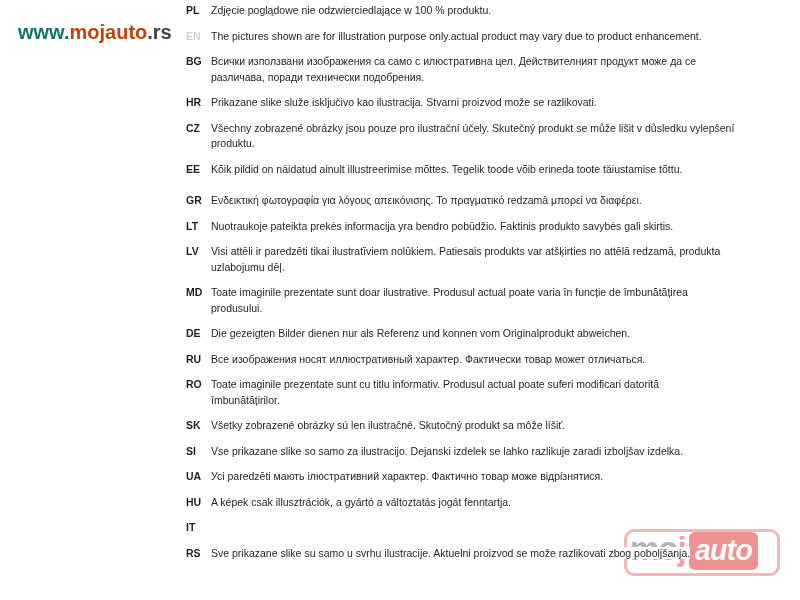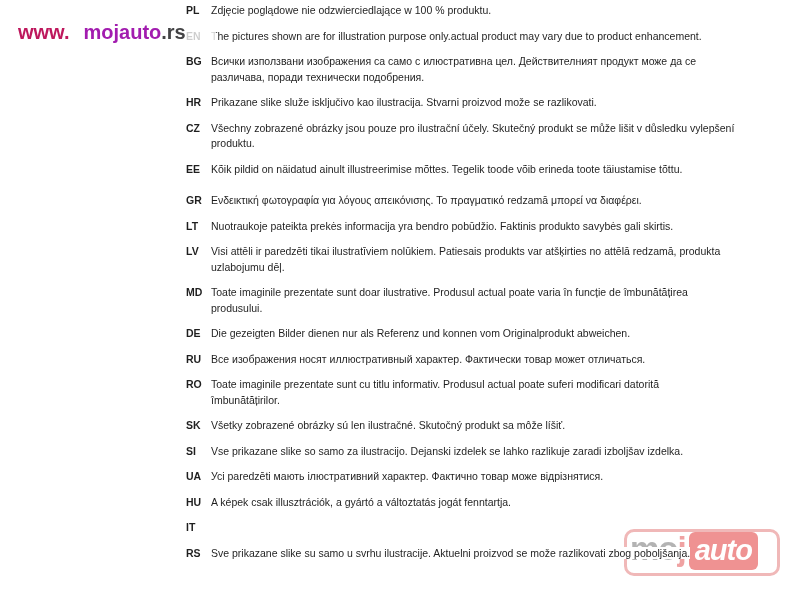--- a/index.html
+++ b/index.html
@@ -39,22 +39,22 @@
     position: absolute;
     left: 14px;
     top: 16px;
     z-index: 2;
     padding: 5px 30px 7px 4px;
     background: rgba(255, 255, 255, 0.78);
     font-weight: bold;
     font-size: 20px;
     white-space: nowrap;
   }
-  .wm-prefix { color: #be185d; }
-  .wm-brand  { color: #a21caf; margin-left: 14px; }
+  .wm-prefix { color: #0f766e; }
+  .wm-brand  { color: #c2410c; }
   .wm-suffix { color: #434345; }
 
   
   .logo {
     position: absolute;
     left: 624px;
     top: 529px;
     width: 156px;
     height: 47px;
     box-sizing: border-box;

